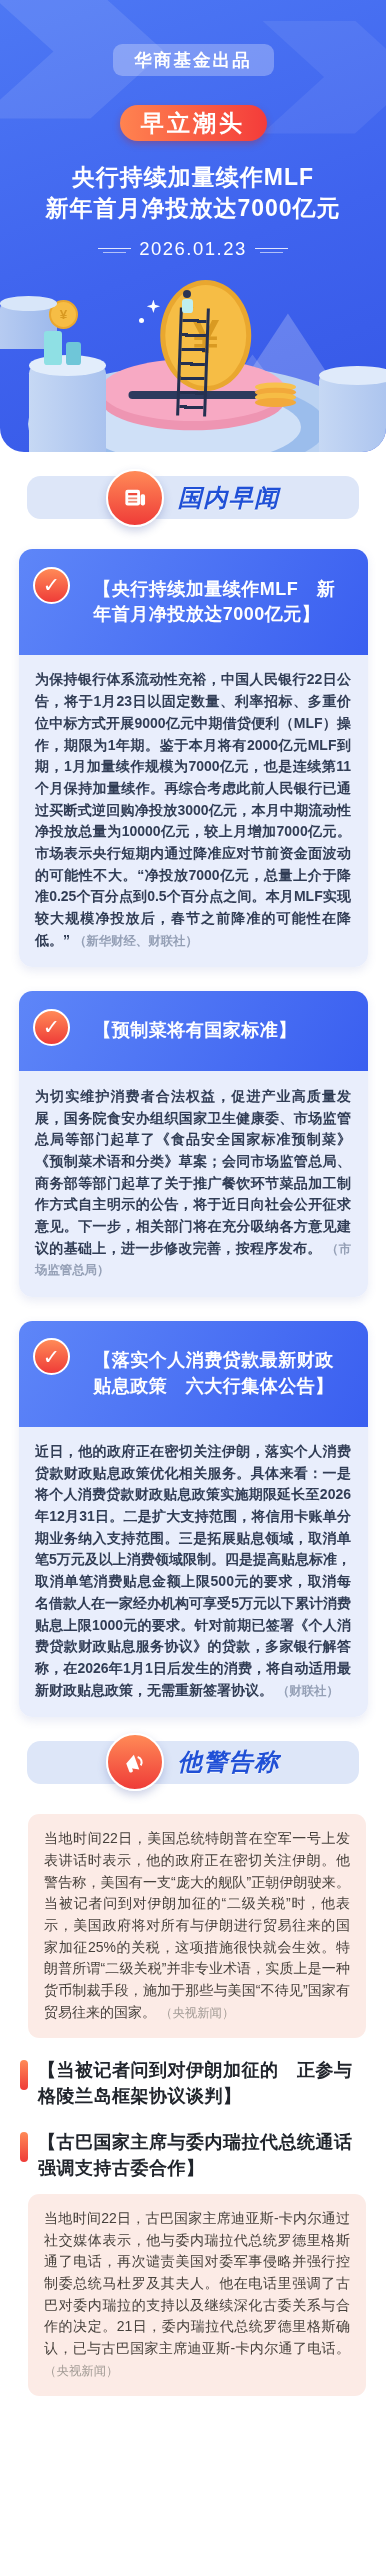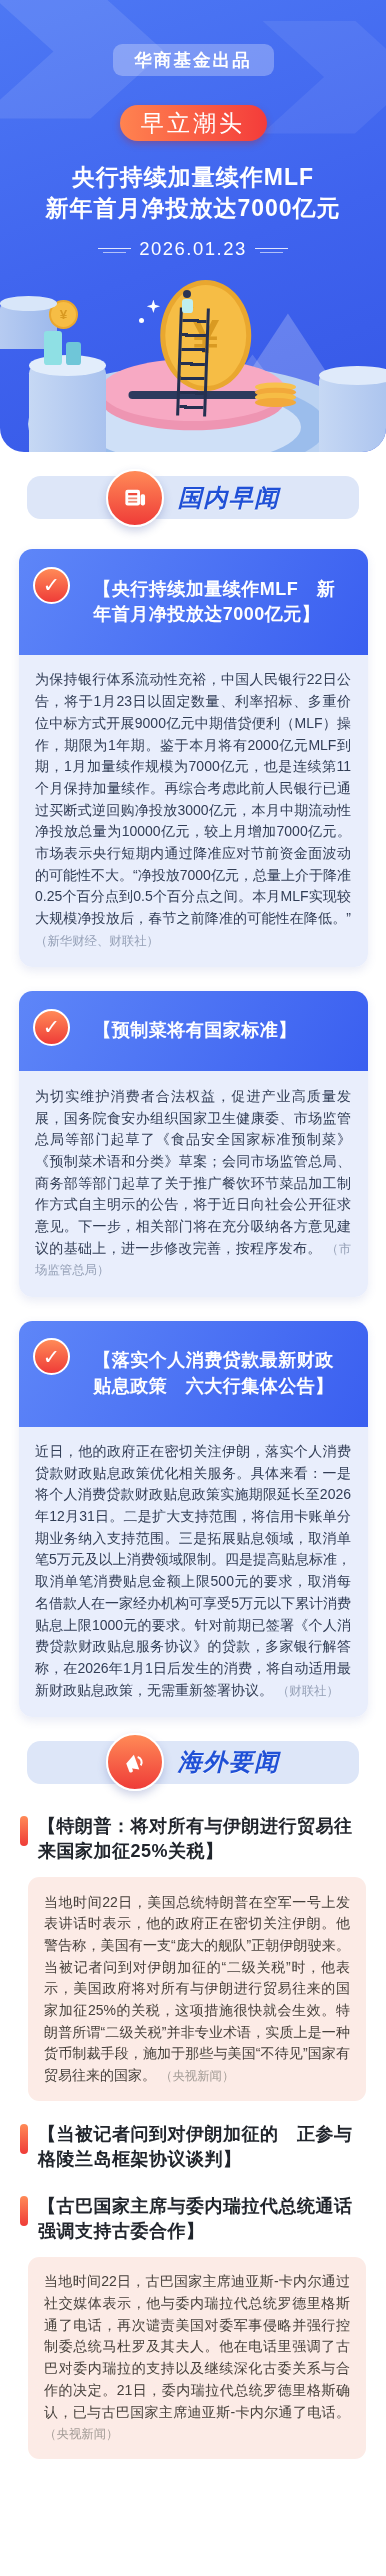--- a/index.html
+++ b/index.html
@@ -9,21 +9,21 @@
   
   .hero{position:relative;height:452px;background:linear-gradient(160deg,#4d78f4 0%,#3f63ee 55%,#3557e6 100%);
         border-radius:0 0 24px 24px;overflow:hidden;}
   .chev{position:absolute;background:rgba(255,255,255,.10);}
   .chev1{left:-20.6px;top:-15.5px;width:185px;height:134px;clip-path:polygon(0 0,60% 0,100% 50%,60% 100%,0 100%,40% 50%);}
   .chev2{right:-31px;top:20.6px;width:155px;height:113px;clip-path:polygon(0 0,60% 0,100% 50%,60% 100%,0 100%,40% 50%);background:rgba(255,255,255,.07);}
   .badge{position:relative;margin:44px auto 0;width:161px;height:32px;border-radius:9.3px;
          background:rgba(255,255,255,.28);color:#fff;font-size:17.5px;font-weight:bold;
          display:flex;align-items:center;justify-content:center;letter-spacing:2.1px;}
   .tagpill{position:relative;margin:29px auto 8px;width:147px;height:36px;border-radius:20.6px;
-         background:linear-gradient(90deg,#ff8350,#f43c3a);color:#fff;font-size:23px;font-weight:normal;
+         background:linear-gradient(90deg,#ff8350,#f43c3a);color:#fff;font-size:23px;font-weight:bold;
          display:flex;align-items:center;justify-content:center;letter-spacing:3.1px;box-shadow:0 3.1px 7.2px rgba(190,40,30,.35);}
   .hero-title{margin:20.6px 10.3px 0;text-align:center;color:#fff;font-size:23px;line-height:1.36;font-weight:bold;letter-spacing:1px;}
   .date-row{margin-top:13.4px;display:flex;align-items:center;justify-content:center;gap:8.2px;color:#fff;}
   .date-row .ln{width:33px;height:1.5px;background:rgba(255,255,255,.85);position:relative;}
   .date-row .ln::after{content:"";position:absolute;top:4.1px;left:5.2px;right:5.2px;height:1px;background:rgba(255,255,255,.6);}
   .date-txt{font-size:18.5px;letter-spacing:1.5px;}
   
   .illus{position:absolute;left:0;right:0;bottom:0;height:149px;}
   .mt{position:absolute;bottom:20.6px;}
   .mt1{right:20.6px;width:155px;height:118px;background:rgba(255,255,255,.22);clip-path:polygon(50% 0,100% 100%,0 100%);}
@@ -68,21 +68,21 @@
   .band-label{font-size:24px;font-weight:bold;font-style:italic;color:#2050d6;letter-spacing:1.5px;
         text-shadow:0 1px 0 rgba(255,255,255,.6);}
 
   
   .news-card{margin:0 18.5px 24px;border-radius:13.4px;overflow:hidden;box-shadow:0 3.1px 9.3px rgba(80,100,180,.12);}
   .news-head{background:linear-gradient(120deg,#5e86f8,#3a5ff0);display:flex;align-items:flex-start;gap:11.3px;padding:15.5px 15.5px 15.5px 14.4px;}
   .check{width:33px;height:33px;border-radius:50%;flex:0 0 auto;margin-top:2.1px;
          background:linear-gradient(180deg,#ff8a57,#ef3c38);border:2.1px solid #fff;
          color:#fff;font-size:20.6px;font-weight:bold;display:flex;align-items:center;justify-content:center;}
   .news-head h2{margin:12px;color:#fff;font-size:18px;line-height:1.42;letter-spacing:0.5px;}
-  .news-body{background:#e9eefc;padding:14.4px 16.5px 15.5px;}
+  .news-body{background:#e9eefc;padding:14.4px 16.5px 15.5px;font-weight:bold;}
   .news-body p{margin:0;font-size:14px;line-height:1.55;color:#313d55;text-align:justify;}
   .src{color:#95a0b6;font-size:12.4px;}
 
   
   .ov-item{margin:0 19.6px 20.6px;}
   .ov-title{display:flex;gap:10.3px;margin:0 0 12.4px;align-items:flex-start;}
   .ov-bar{flex:0 0 auto;width:8.2px;height:30px;border-radius:4.1px;background:linear-gradient(180deg,#ff8a57,#ef3c38);margin-top:2.1px;}
   .ov-title span.t{font-size:18px;line-height:1.42;font-weight:bold;color:#21252c;letter-spacing:0.5px;}
   .ov-body{background:#fcebe6;border-radius:11.3px;padding:14.4px 16.5px;margin-left:8px;}
   .ov-body p{margin:0;font-size:14px;line-height:1.55;color:#46413c;text-align:justify;}
@@ -186,28 +186,24 @@
   </article>
 
   <div class="band">
     <span class="band-icon">
       <svg width="27" height="27" viewBox="0 0 24 24">
           <path d="M4 10 L13 5 L13 19 L4 14 Z" fill="#fff" transform="rotate(-20 12 12)"></path>
           <rect x="4" y="13" width="3.4" height="6" rx="1.4" fill="#fff" transform="rotate(-20 12 12)"></rect>
           <path d="M15.5 8 A5 5 0 0 1 15.5 16" stroke="#fff" stroke-width="1.8" fill="none" transform="rotate(-20 12 12)"></path>
         </svg>
     </span>
-    <span class="band-label">海外要闻</span>
+    <span class="band-label">他警告称</span>
   </div>
 
   <article class="ov-item">
-    <h3 class="ov-title">
-      <span class="ov-bar"></span>
-      <span class="t">【特朗普：将对所有与伊朗进行贸易往来国家加征25%关税】</span>
-    </h3>
     <div class="ov-body">
       <p><span>当地时间22日，美国总统特朗普在空军一号上发表讲话时表示，他的政府正在密切关注伊朗。他警告称，美国有一支“庞大的舰队”正朝伊朗驶来。当被记者问到对伊朗加征的“二级关税”时，他表示，美国政府将对所有与伊朗进行贸易往来的国家加征25%的关税，这项措施很快就会生效。特朗普所谓“二级关税”并非专业术语，实质上是一种货币制裁手段，施加于那些与美国“不待见”国家有贸易往来的国家。</span>
          <span class="src">（央视新闻）</span></p>
     </div>
   </article>
 
   <article class="ov-item">
     <h3 class="ov-title">
       <span class="ov-bar"></span>
       <span class="t">【当被记者问到对伊朗加征的　正参与格陵兰岛框架协议谈判】</span>

